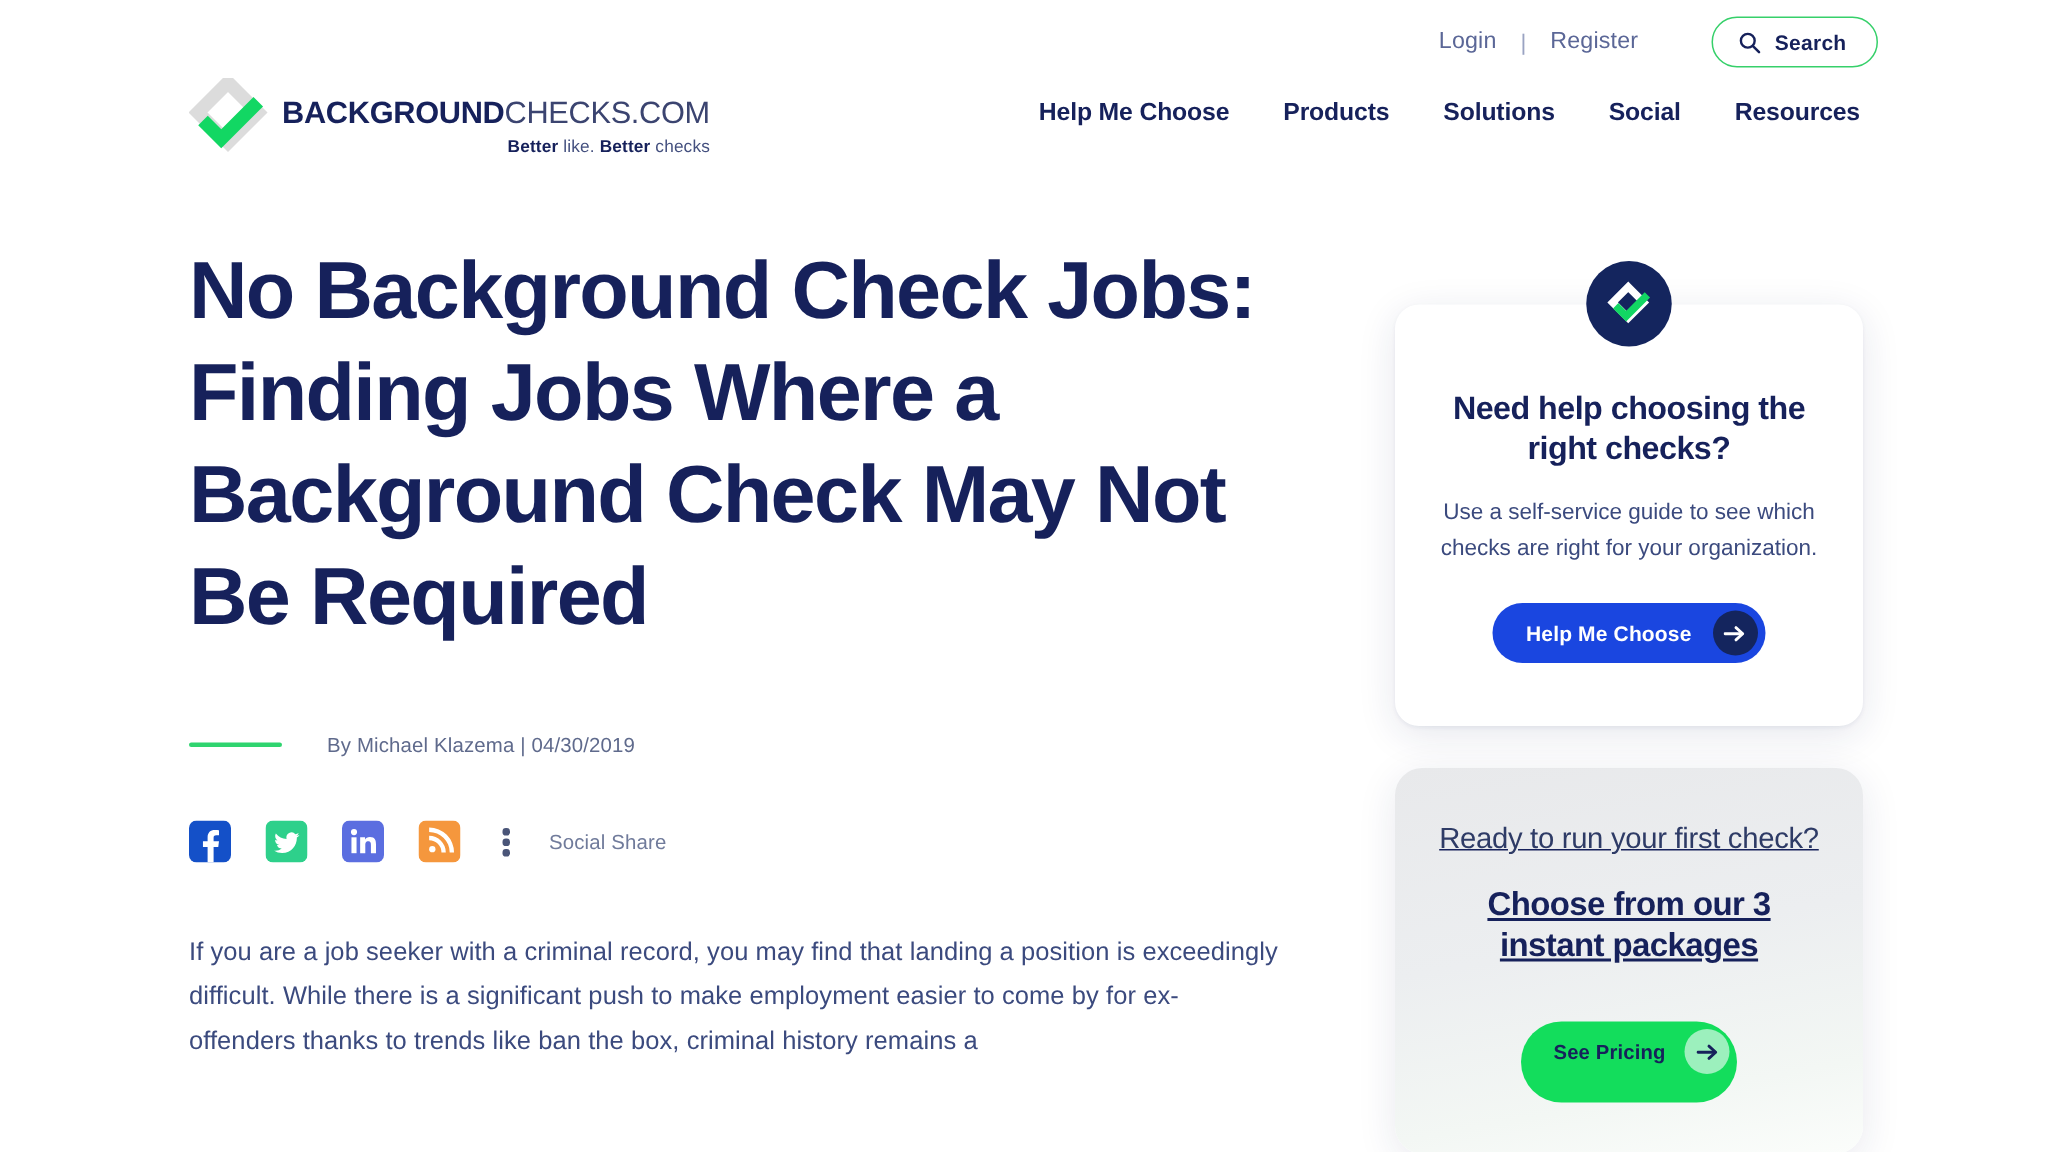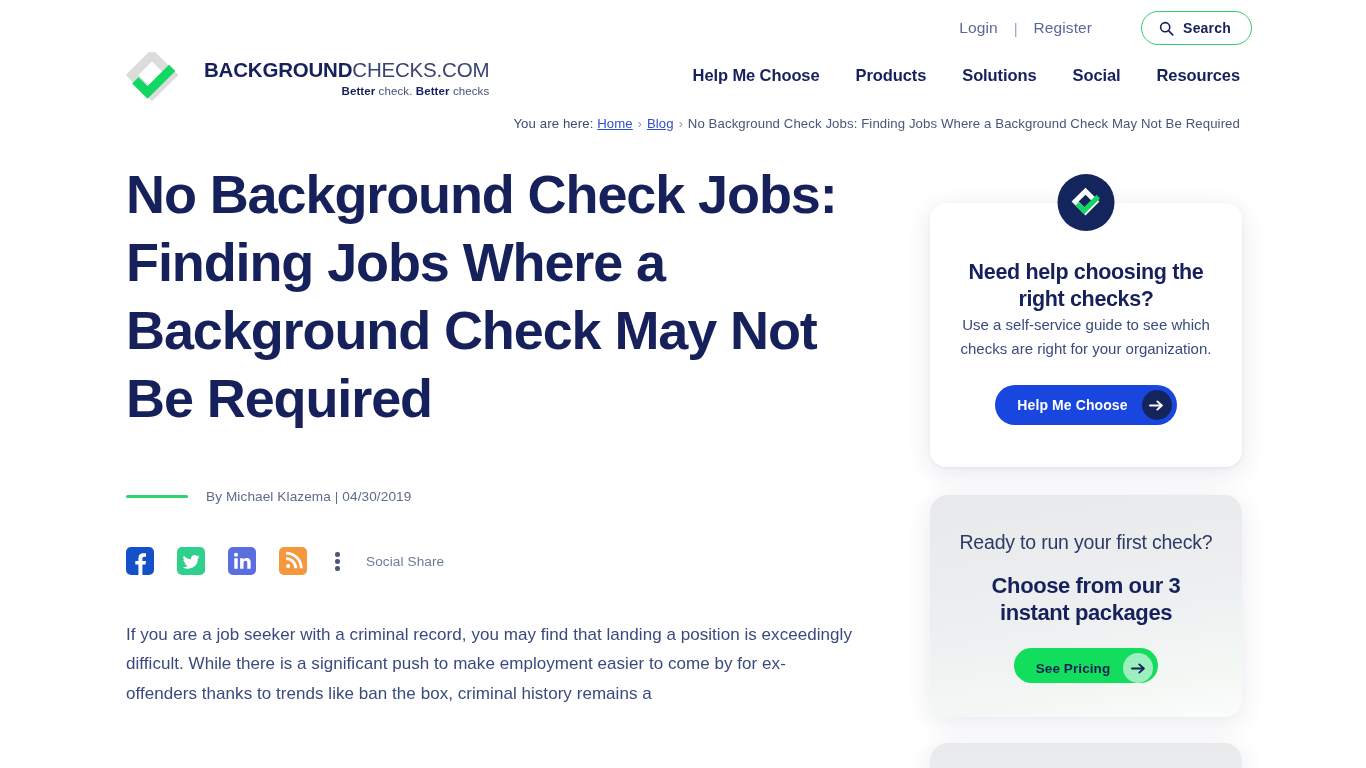--- a/index.html
+++ b/index.html
@@ -33,21 +33,21 @@
     background: #fff; cursor: pointer;
   }
   .search-btn .lbl { font-size: 14px; font-weight: 700; color: #16215b; letter-spacing:.2px;}
   .mag { width: 15px; height: 15px; display:block; }
 
   
   .header-row {
     position: absolute; top: 52px; left: 0; width: 1366px; height: 60px;
     display: flex; align-items: center;
   }
-  .logo-wrap { position: absolute; left: 126px; top: 0; display: flex; align-items: center; gap: 16px; }
+  .logo-wrap { position: absolute; left: 126px; top: 0; display: flex; align-items: flex-end; gap: 0; }
   .logo-mark { width: 56px; height: 52px; position: relative; flex: none; }
   .logo-text { display: flex; flex-direction: column; justify-content: center; padding-left: 6px; }
   .logo-title { font-size: 20.5px; font-weight: 800; letter-spacing: -.2px; line-height: 1.05; white-space: nowrap; }
   .logo-title .b { color:#16215b; font-weight: 800; }
   .logo-title .l { color:#3b4470; font-weight: 400; }
   .logo-tag { font-size: 11.5px; color:#44507f; text-align: right; margin-top: 5px; letter-spacing: .1px; }
   .logo-tag b { font-weight: 700; color:#16215b; }
 
   .main-nav { position: absolute; right: 126px; top: 14px; display: flex; align-items: center; gap: 36px; }
   .nav-item {
@@ -65,21 +65,21 @@
   .breadcrumb a { color:#2f51c9; text-decoration: underline; cursor:pointer; }
   .breadcrumb .bc-arrow { color:#8f97b4; padding: 0 5px; font-size: 12px; }
   .breadcrumb .bc-current { color:#4a5578; }
 
   
   .content { position: absolute; top: 160px; left: 126px; width: 760px; }
   h1.post-title {
     font-size: 54px; line-height: 1.26; font-weight: 800;
     color: #16215b; letter-spacing: -1.1px; max-width: 740px;
   }
-  .byline { display: flex; align-items: center; gap: 0; margin-top: 57px; }
+  .byline { display: flex; align-items: center; gap: 12px; margin-top: 57px; }
   .byline-rule { width: 62px; height: 3.5px; background: #2fd46f; border-radius: 2px; }
   .byline-text { font-size: 13.6px; color: #5f6a8c; margin-left: 18px; letter-spacing: .1px; }
 
   .social-row { display: flex; align-items: center; margin-top: 43px; }
   .soc { width: 28px; height: 28px; border-radius: 5px; margin-right: 23px; position: relative; cursor: pointer; display:block;}
   .soc svg { position:absolute; inset:0; }
   .dots { width: 18px; height: 28px; position: relative; margin-right: 8px; margin-left: -2px; cursor:pointer; }
   .dots i { position: absolute; left: 7px; width: 4.5px; height: 4.5px; border-radius: 50%; background: #4a5578; }
   .dots i:nth-child(1){ top: 5px; } .dots i:nth-child(2){ top: 12px; } .dots i:nth-child(3){ top: 19px; }
   .social-label { font-size: 13.6px; color: #707b9b; letter-spacing: .1px; margin-left: 12px; }
@@ -96,40 +96,41 @@
   .card-choose { padding: 56px 26px 42px; text-align:center; margin-top: 28px; }
   .badge-icon {
     position: absolute; top: -29px; left: 50%; transform: translateX(-50%);
     width: 57px; height: 57px; border-radius: 50%; background:#14255e;
     display:flex; align-items:center; justify-content:center;
   }
   .card-h {
     font-size: 21.5px; font-weight: 800; color:#16215b; line-height: 1.26;
     letter-spacing: -.35px;
   }
-  .card-p { font-size: 15px; line-height: 1.6; color:#3b4a7e; }
+  .card-p { font-size: 15px; line-height: 1.6; color:#3b4a7e; margin-top: 17px; }
   .pill {
     display: inline-flex; align-items: center; gap: 0;
     border-radius: 999px; cursor: pointer; border: none;
     font-family: "Liberation Sans", sans-serif;
   }
   .pill-blue { background:#1a46e0; padding: 5px 5px 5px 22px; margin-top: 24px; }
   .pill-blue .pl-lbl { font-size: 14px; font-weight: 800; color:#fff; letter-spacing:.1px; }
   .pill-blue .pl-circ { width: 30px; height: 30px; border-radius:50%; background:#14255e; margin-left: 14px; display:flex; align-items:center; justify-content:center; }
 
   
   .card-pricing {
     margin-top: 28px; padding: 34px 26px 34px; text-align:center;
     border-radius: 18px;
     background: linear-gradient(170deg,#e8e9eb 0%,#eceef0 45%,#f3f7f4 80%,#fbfdfb 100%);
     box-shadow: 0 6px 26px rgba(25,40,90,.10);
+    text-decoration: underline;
   }
   .card-sub { font-size: 19.5px; color:#2e3b66; line-height: 1.34; letter-spacing:-.2px; font-weight:400;}
   .card-h2 { font-size: 22px; font-weight: 800; color:#16215b; line-height:1.2; letter-spacing:-.4px; margin-top: 18px; }
-  .pill-green { background:#13dd5c; padding: 5px 5px 0 22px; margin-top: 22px; }
+  .pill-green { background:#13dd5c; padding: 5px 5px 19px 22px; margin-top: 38px; }
   .pill-green .pl-lbl { font-size: 13.5px; font-weight: 800; color:#16215b; letter-spacing:.1px; }
   .pill-green .pl-circ { width: 30px; height: 30px; border-radius:50%; background:#9cf0bd; margin-left: 13px; display:flex; align-items:center; justify-content:center; }
 
   
   .card-report {
     margin-top: 26px; padding: 30px 26px; text-align:center; border-radius:18px;
     background: linear-gradient(180deg,#e9eaec 0%,#eceded 100%);
     box-shadow: 0 6px 26px rgba(25,40,90,.10);
   }
 </style>
@@ -158,37 +159,33 @@
   <div class="header-row">
     <a class="logo-wrap">
       <span class="logo-mark">
         <svg width="56" height="52" viewBox="0 0 56 52">
           <path d="M26 3 L46 23 L26 43 L6 23 Z" fill="none" stroke="#dcdcdc" stroke-width="9" stroke-linejoin="miter"></path>
           <path d="M12.5 31.5 L21.5 40.5 L43 19" fill="none" stroke="#12d763" stroke-width="9" stroke-linejoin="miter" stroke-linecap="square"></path>
         </svg>
       </span>
       <span class="logo-text">
         <span class="logo-title"><span class="b">BACKGROUND</span><span class="l">CHECKS.COM</span></span>
-        <span class="logo-tag"><b>Better</b><span> check. </span><b>Better</b><span> checks</span></span>
+        <span class="logo-tag"><b>Better</b><span> like. </span><b>Better</b><span> checks</span></span>
       </span>
     </a>
 
     <nav class="main-nav">
       <a class="nav-item">Help Me Choose</a>
       <a class="nav-item">Products</a>
       <a class="nav-item">Solutions</a>
       <a class="nav-item">Social</a>
       <a class="nav-item">Resources</a>
     </nav>
   </div>
 
-  <div class="breadcrumb">
-    <span class="bc-pre">You are here:</span>
-    <a>Home</a><span class="bc-arrow">›</span><a>Blog</a><span class="bc-arrow">›</span><span class="bc-current">No Background Check Jobs: Finding Jobs Where a Background Check May Not Be Required</span>
-  </div>
 
   <div class="content">
     <h1 class="post-title">No Background Check Jobs: Finding Jobs Where a Background Check May Not Be Required</h1>
 
     <div class="byline">
       <span class="byline-rule"></span>
       <span class="byline-text">By Michael Klazema | 04/30/2019</span>
     </div>
 
     <div class="social-row">

